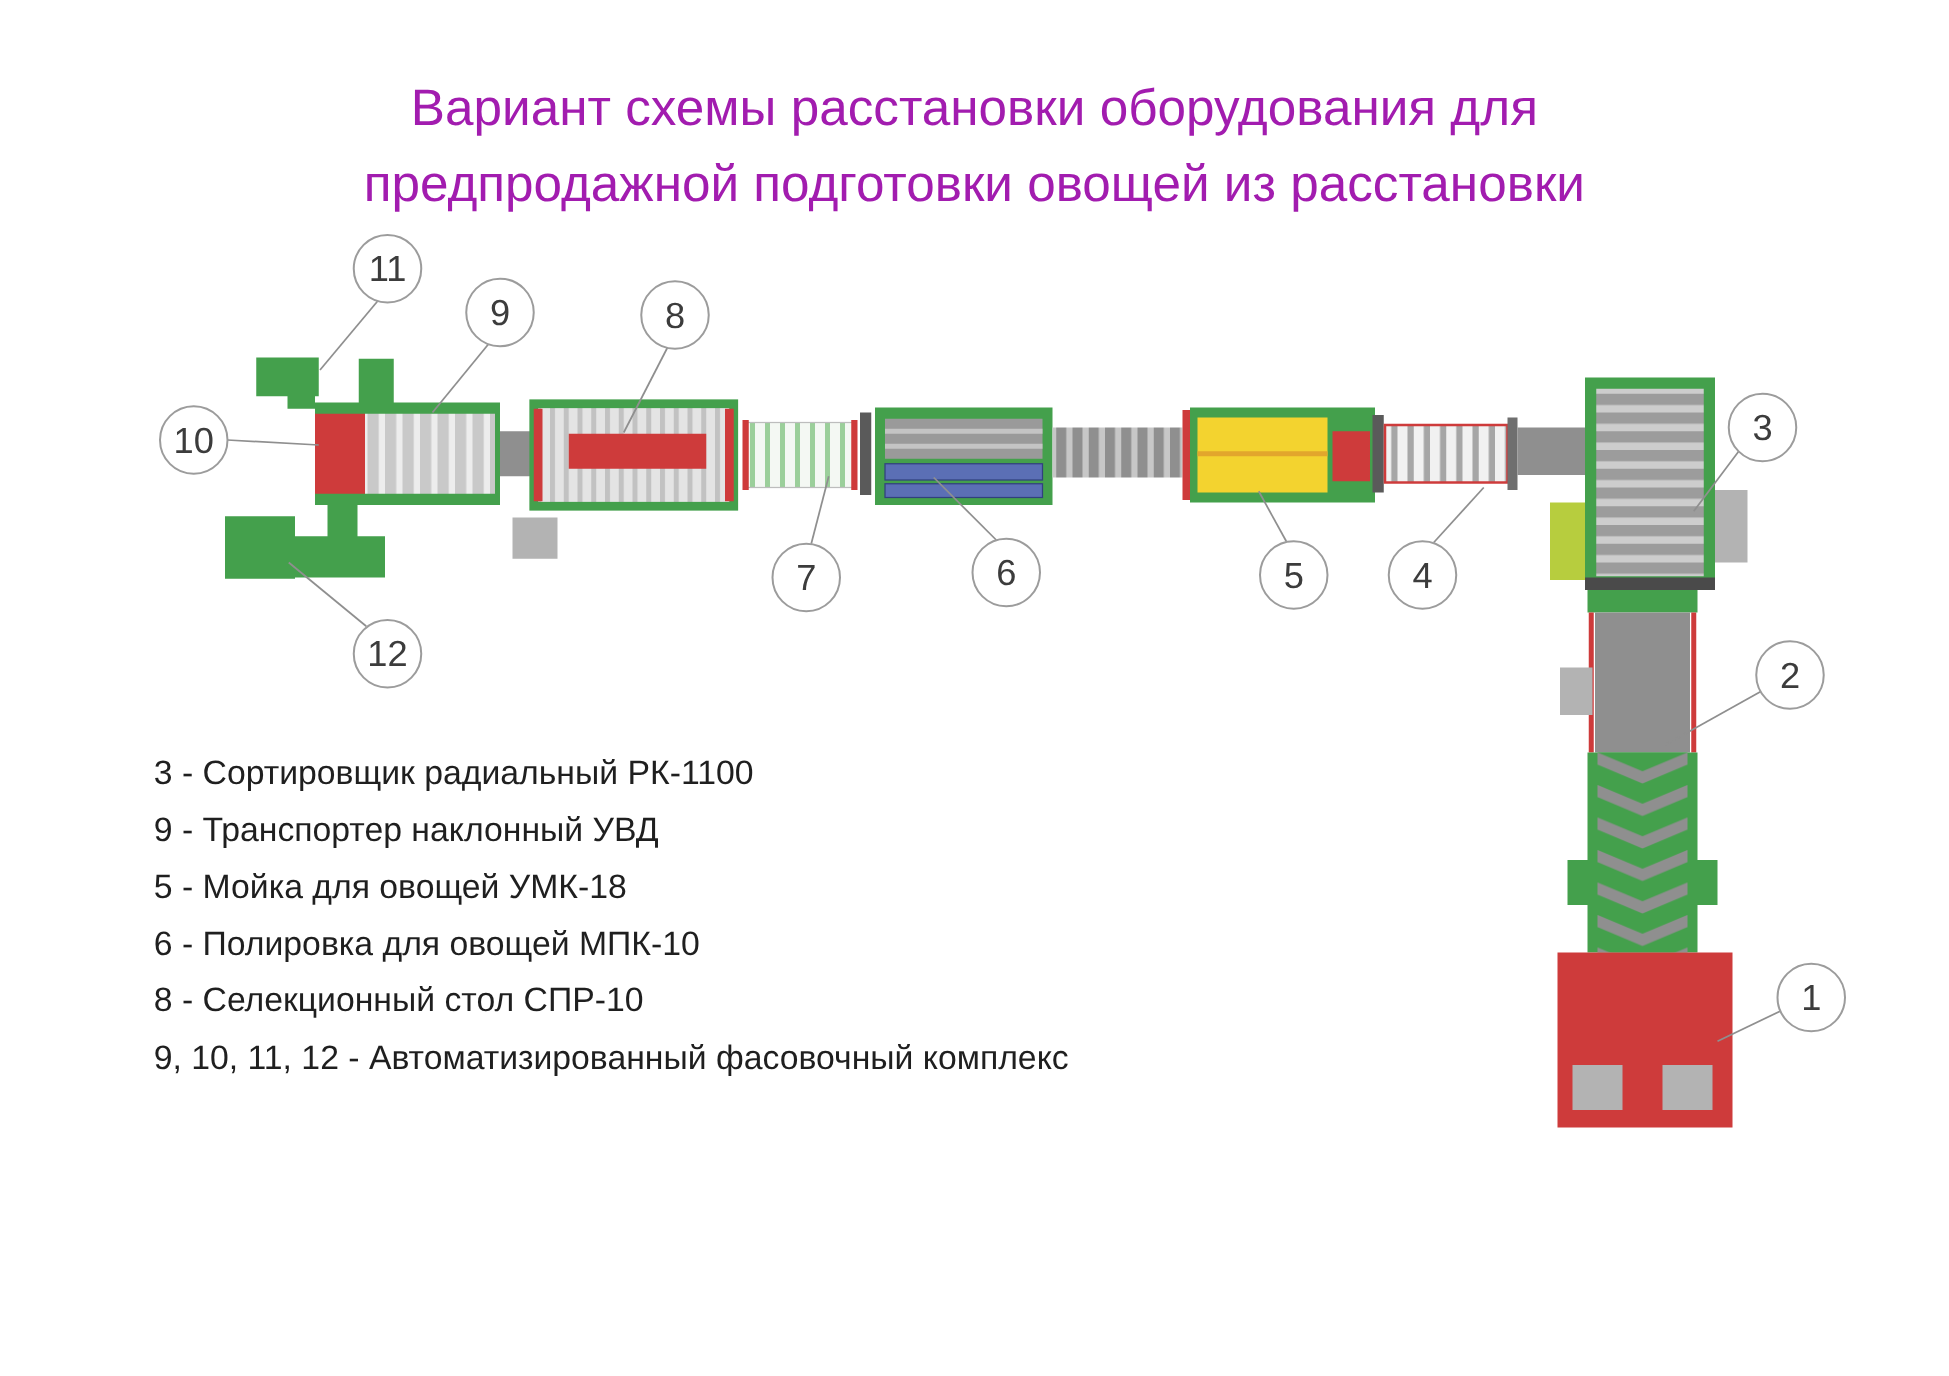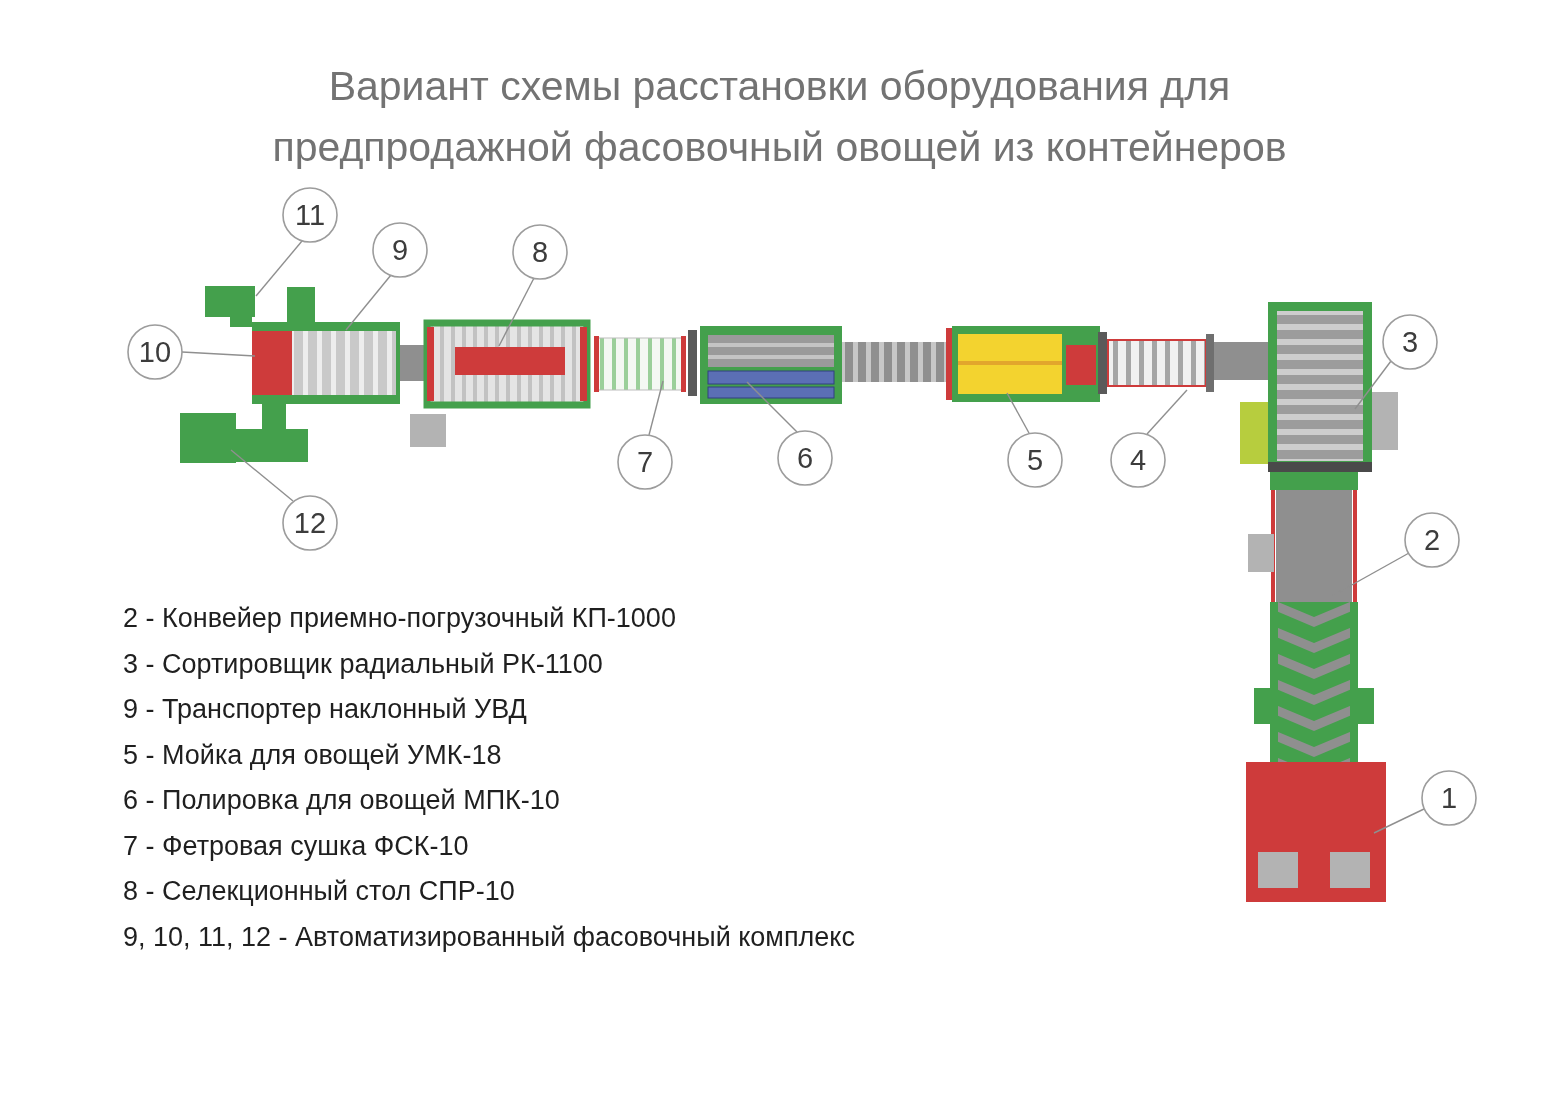--- a/index.html
+++ b/index.html
@@ -18,21 +18,21 @@
   .title {
     position: absolute;
     top: 56px;
     left: 0;
     right: 0;
     margin: 0;
     text-align: center;
     font-size: 41px;
     font-weight: 400;
     line-height: 61px;
-    color: #737373;
+    color: #a21caf;
   }
   .scheme {
     position: absolute;
     left: 0;
     top: 0;
     width: 1559px;
     height: 1101px;
   }
   .legend {
     position: absolute;
@@ -58,21 +58,21 @@
     text-anchor: middle;
   }
 </style>
 </head>
 <body>
 
 <div class="page">
 
   <h1 class="title">
     <span>Вариант схемы расстановки оборудования для</span><br>
-    <span>предпродажной фасовочный овощей из контейнеров</span>
+    <span>предпродажной подготовки овощей из расстановки</span>
   </h1>
 
   <svg class="scheme" viewBox="0 0 1559 1101">
     <defs>
       <pattern id="ribsV" width="13" height="10" patternUnits="userSpaceOnUse">
         <rect width="13" height="10" fill="#8f8f8f"></rect>
         <rect x="8" width="5" height="10" fill="#c7c7c7"></rect>
       </pattern>
       <pattern id="ribsV2" width="13" height="10" patternUnits="userSpaceOnUse">
         <rect width="13" height="10" fill="#f1f1f1"></rect>
@@ -236,23 +236,21 @@
       <text class="num" x="310" y="225">11</text>
     </g>
     <g>
       <line class="leader" x1="293" y1="501" x2="231" y2="450"></line>
       <circle class="bubble" cx="310" cy="523" r="27"></circle>
       <text class="num" x="310" y="533">12</text>
     </g>
   </svg>
 
   <div class="legend">
-    <div>2 - Конвейер приемно-погрузочный КП-1000</div>
     <div>3 - Сортировщик радиальный РК-1100</div>
     <div>9 - Транспортер наклонный УВД</div>
     <div>5 - Мойка для овощей УМК-18</div>
     <div>6 - Полировка для овощей МПК-10</div>
-    <div>7 - Фетровая сушка ФСК-10</div>
     <div>8 - Селекционный стол СПР-10</div>
     <div>9, 10, 11, 12 - Автоматизированный фасовочный комплекс</div>
   </div>
 
 </div>
 
 </body></html>

